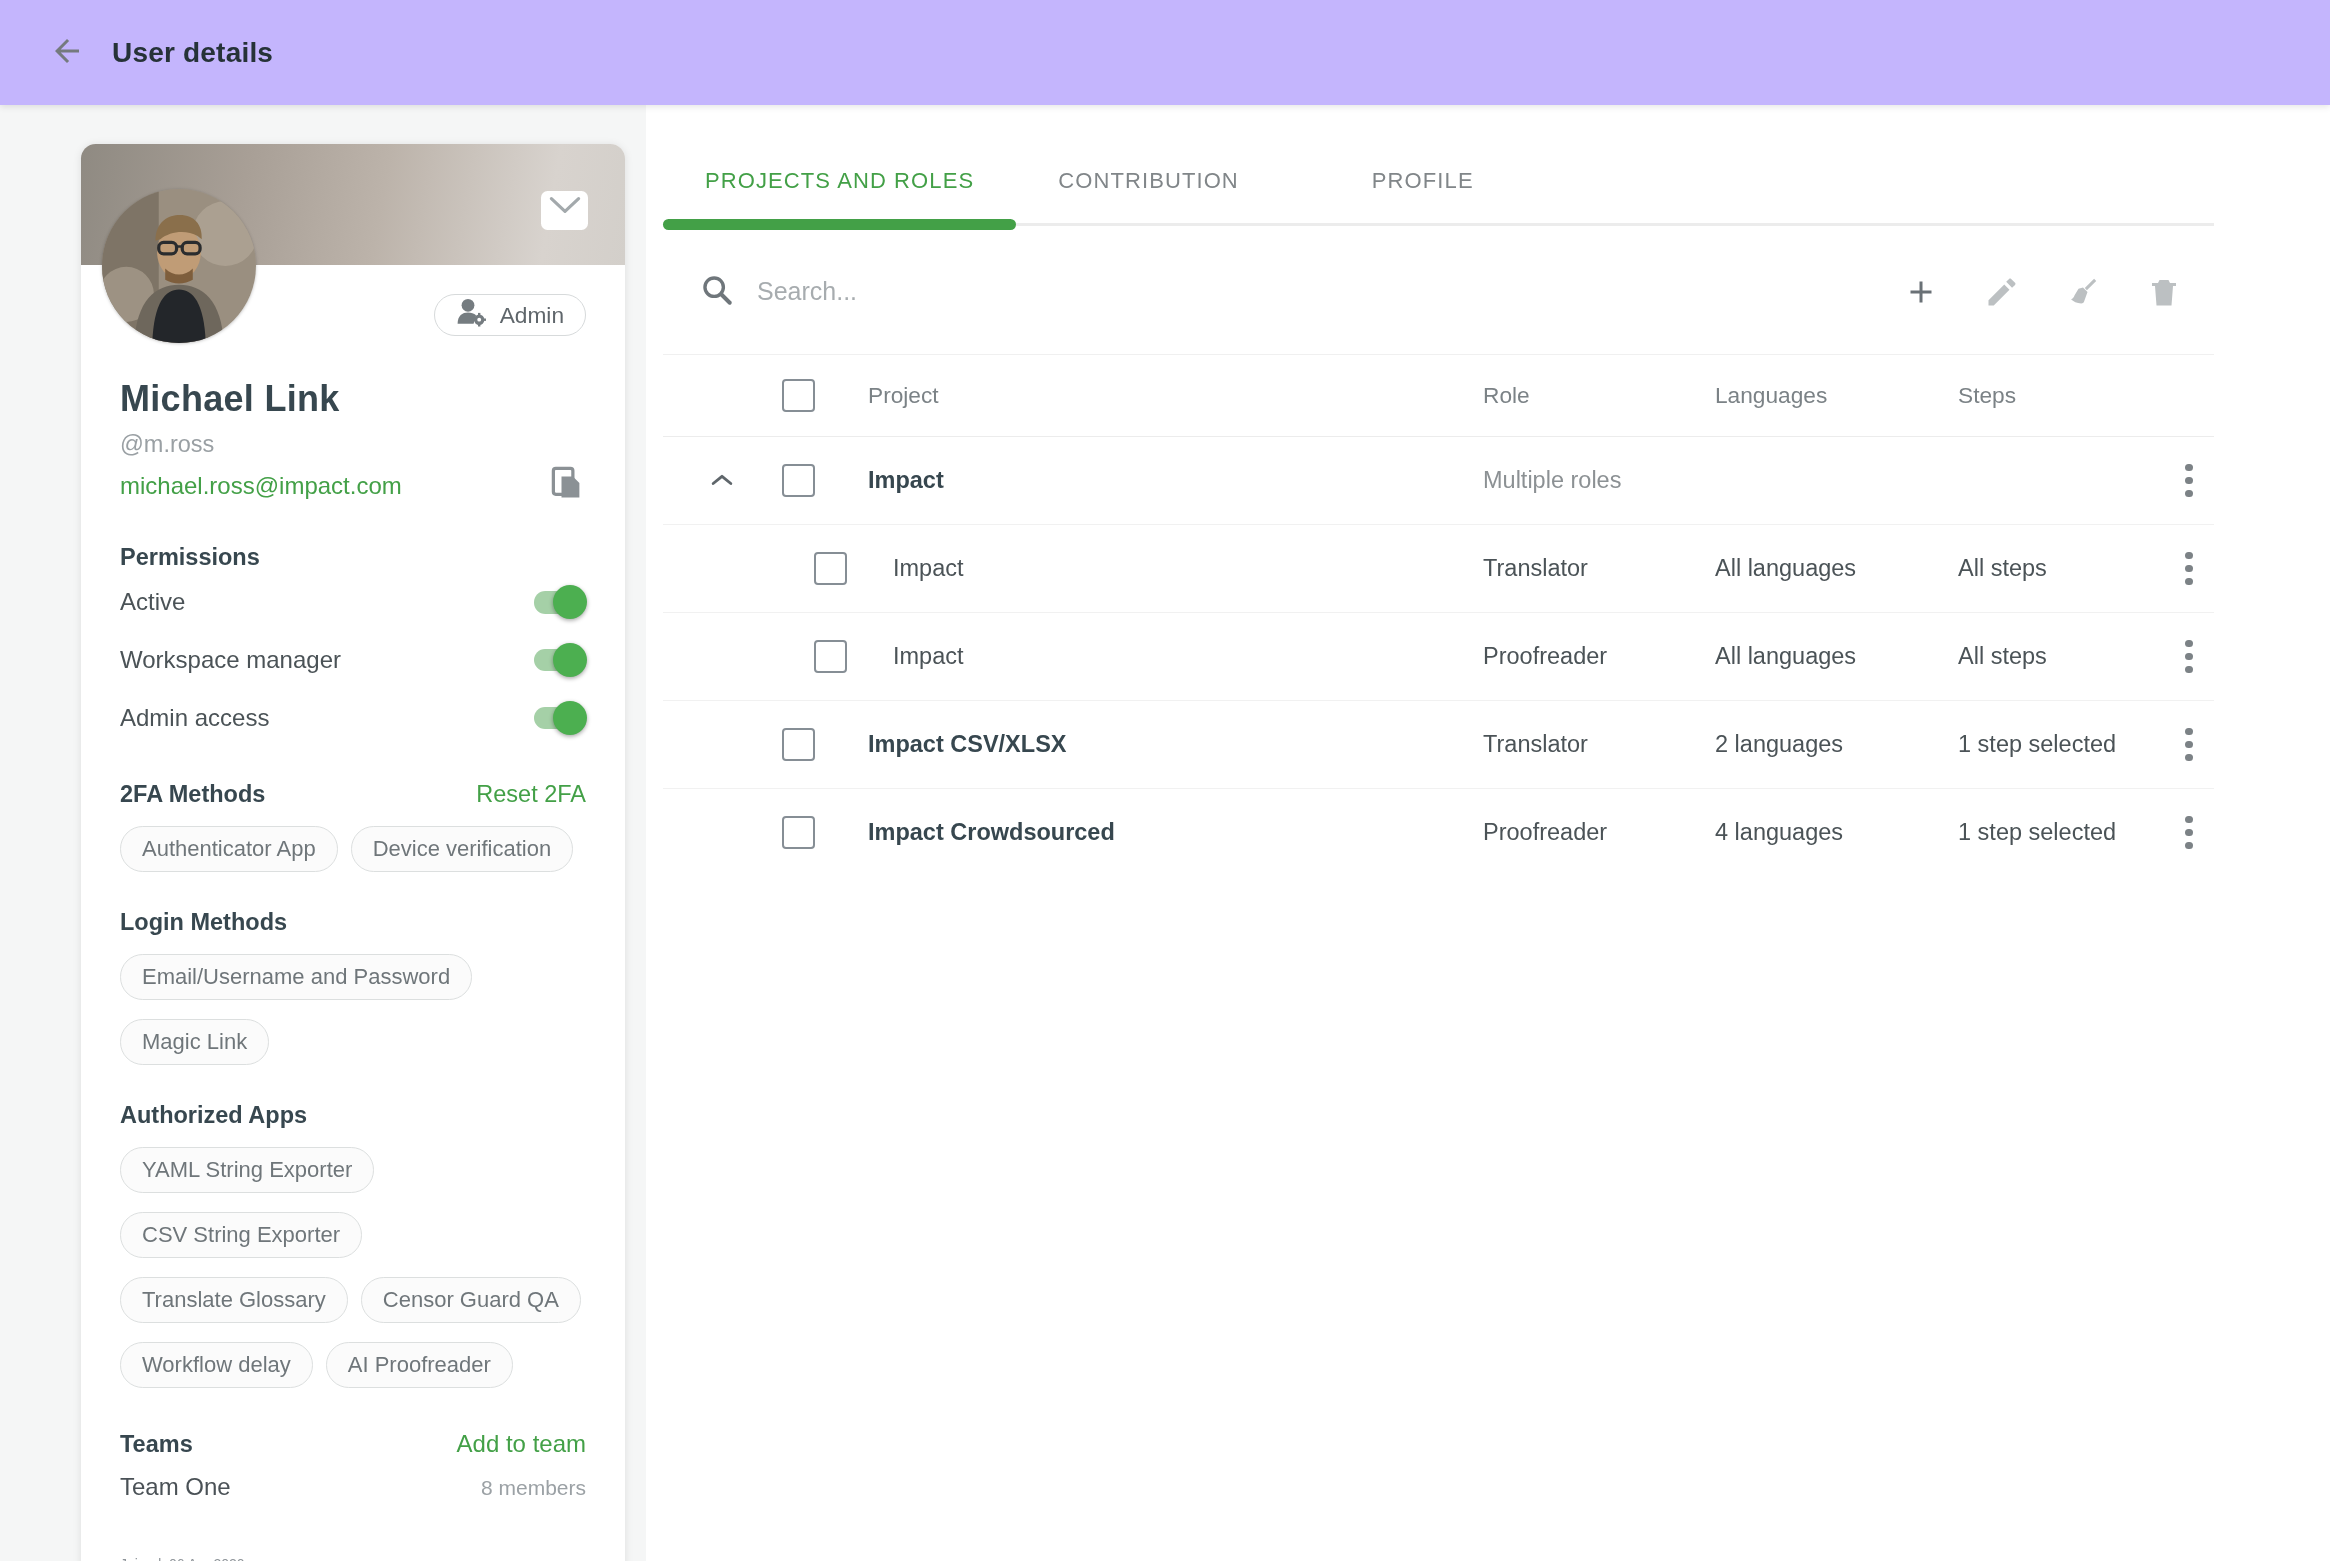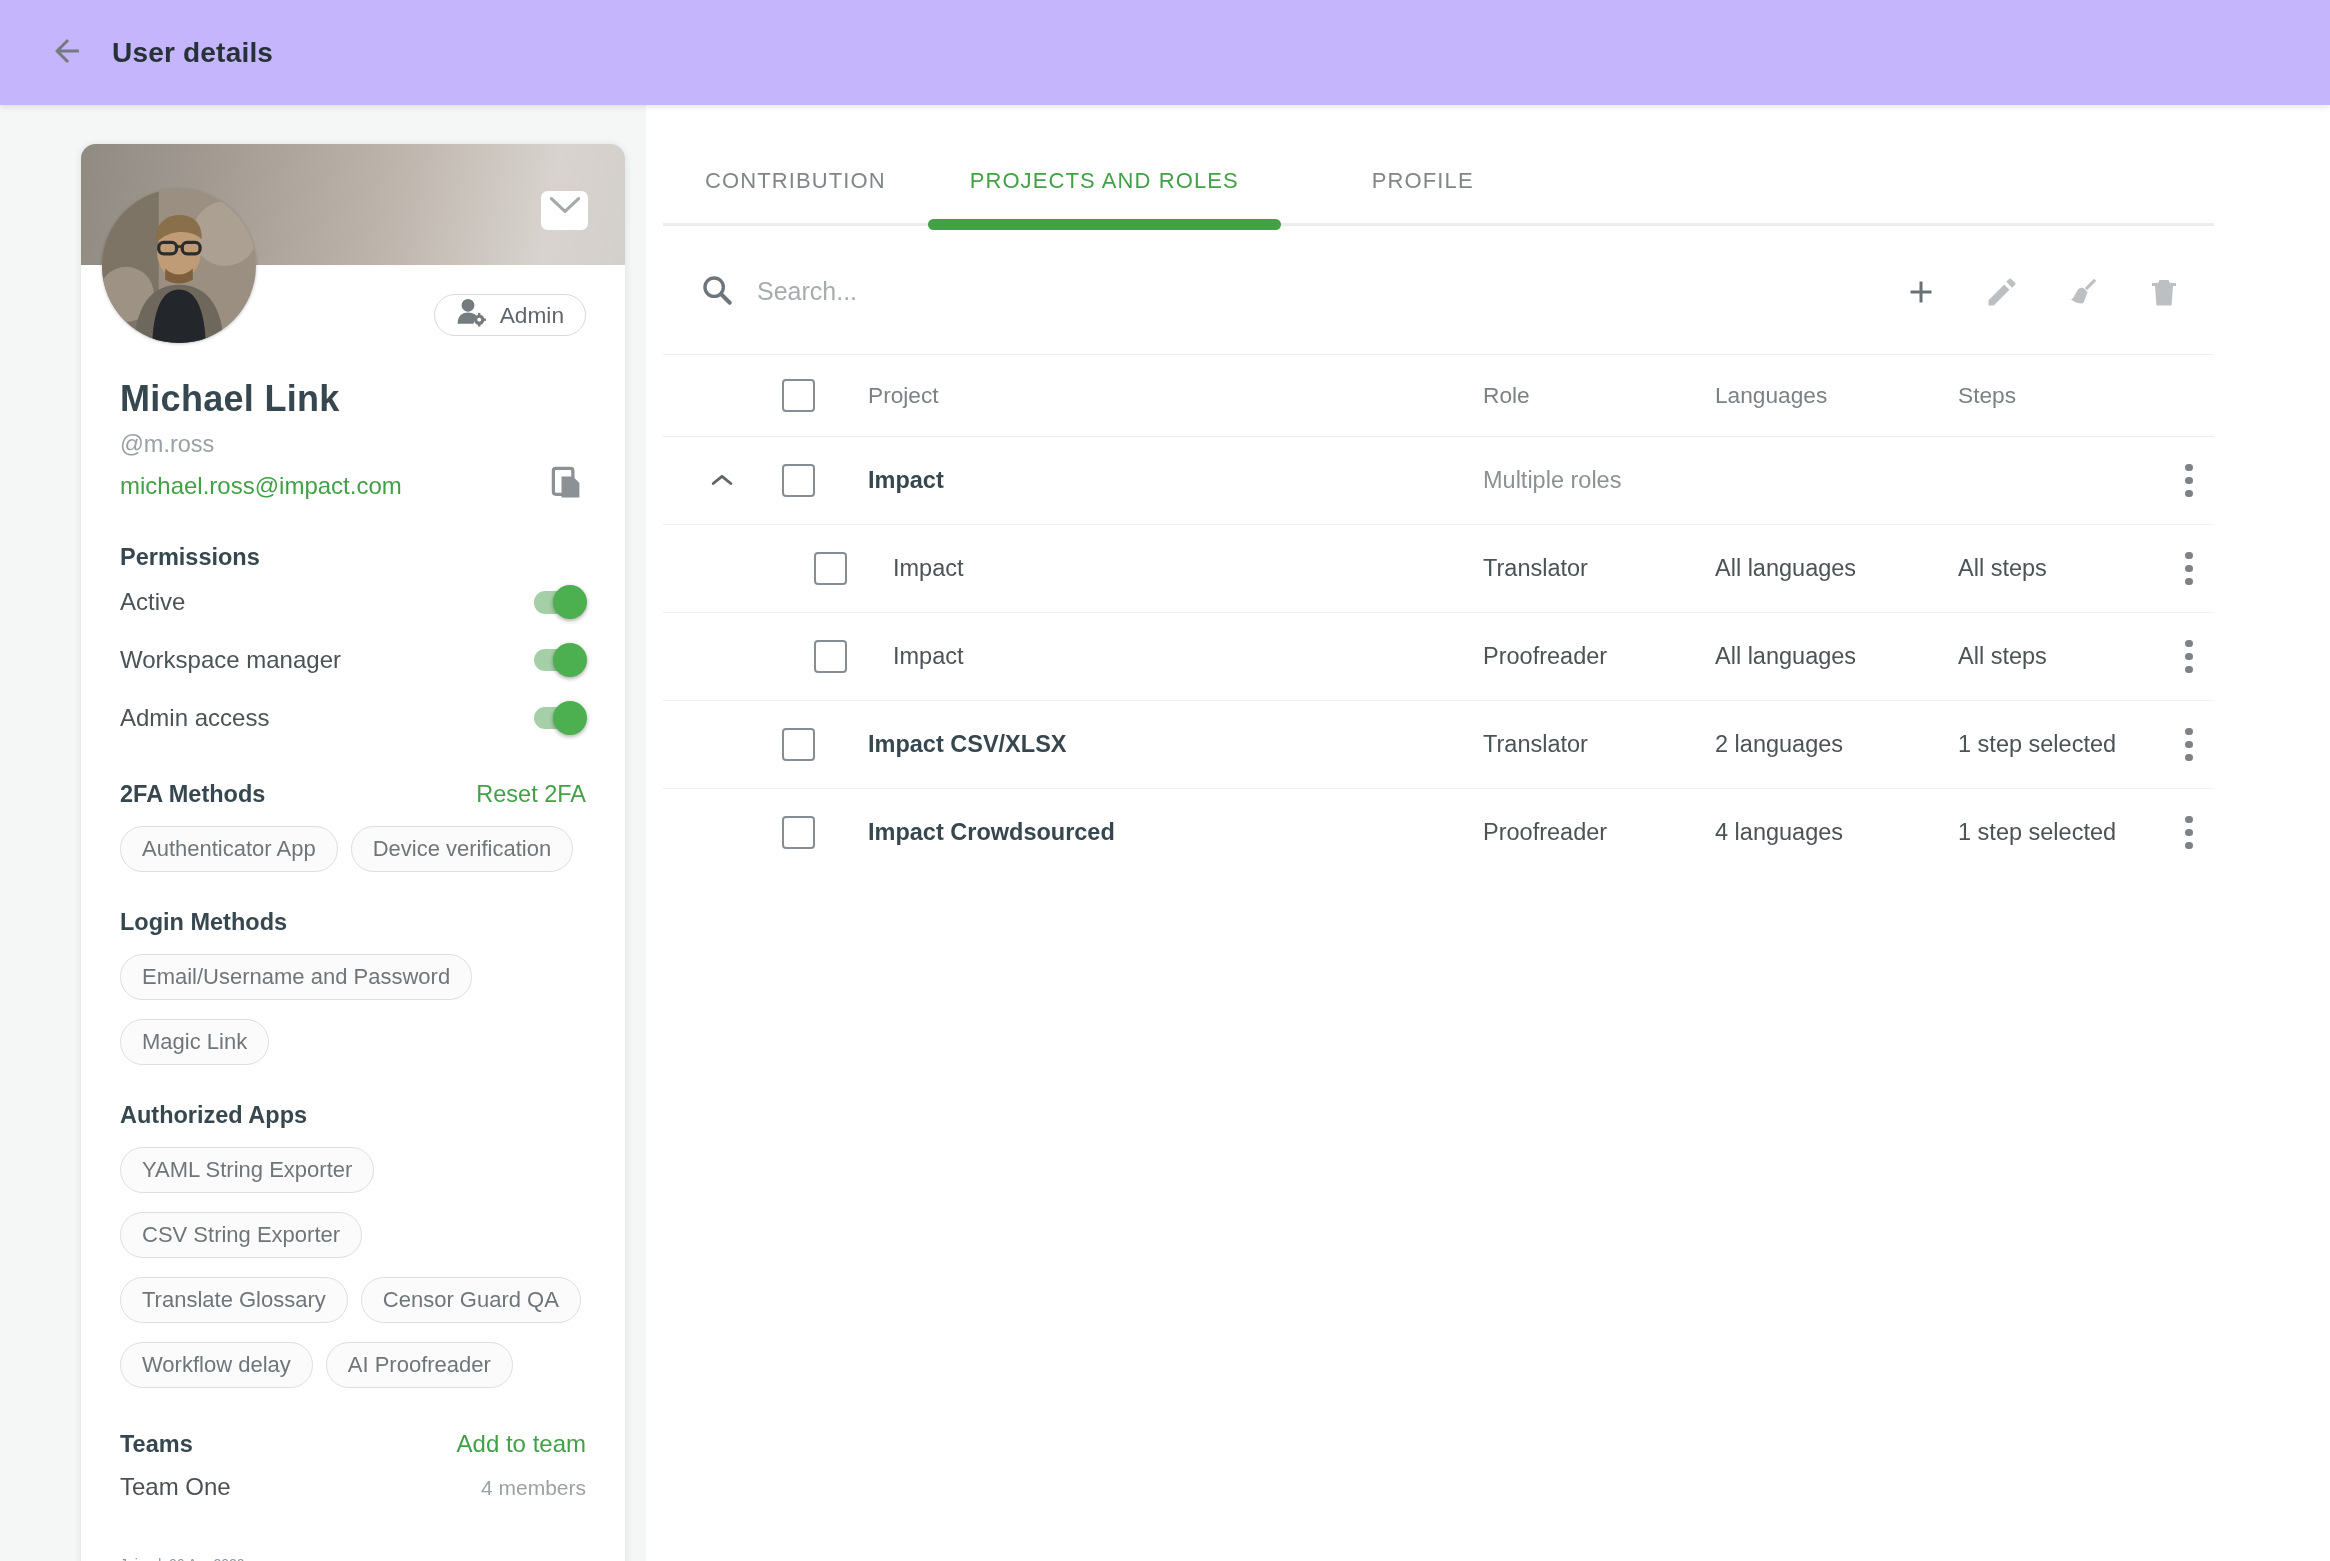--- a/index.html
+++ b/index.html
@@ -218,35 +218,35 @@
         <span class="chip">Workflow delay</span>
         <span class="chip">AI Proofreader</span>
       </div>
 
       <div class="teams-row">
         <span class="sect-head" style="margin-top:0">Teams</span>
         <a class="green-link" style="font-size:24px">Add to team</a>
       </div>
       <div class="team-item">
         <span class="team-name">Team One</span>
-        <span class="team-members">4 members</span>
+        <span class="team-members">8 members</span>
       </div>
 
       <div class="meta">
         <div>Joined: 06 Apr 2020</div>
 
       </div>
     </div>
   </div>
 
   <div class="main">
 
     <div class="tabs">
+      <div class="tab active">PROJECTS AND ROLES</div>
       <div class="tab">CONTRIBUTION</div>
-      <div class="tab active">PROJECTS AND ROLES</div>
       <div class="tab tab-profile">PROFILE</div>
     </div>
 
     <div class="toolbar">
       <div class="search-wrap">
         <span>
           <svg width="34" height="34" viewBox="0 0 24 24">
               <circle cx="10" cy="10" r="6.5" fill="none" stroke="#6f767b" stroke-width="2.4"></circle>
               <line x1="15" y1="15" x2="21" y2="21" stroke="#6f767b" stroke-width="2.8" stroke-linecap="round"></line>
             </svg>

